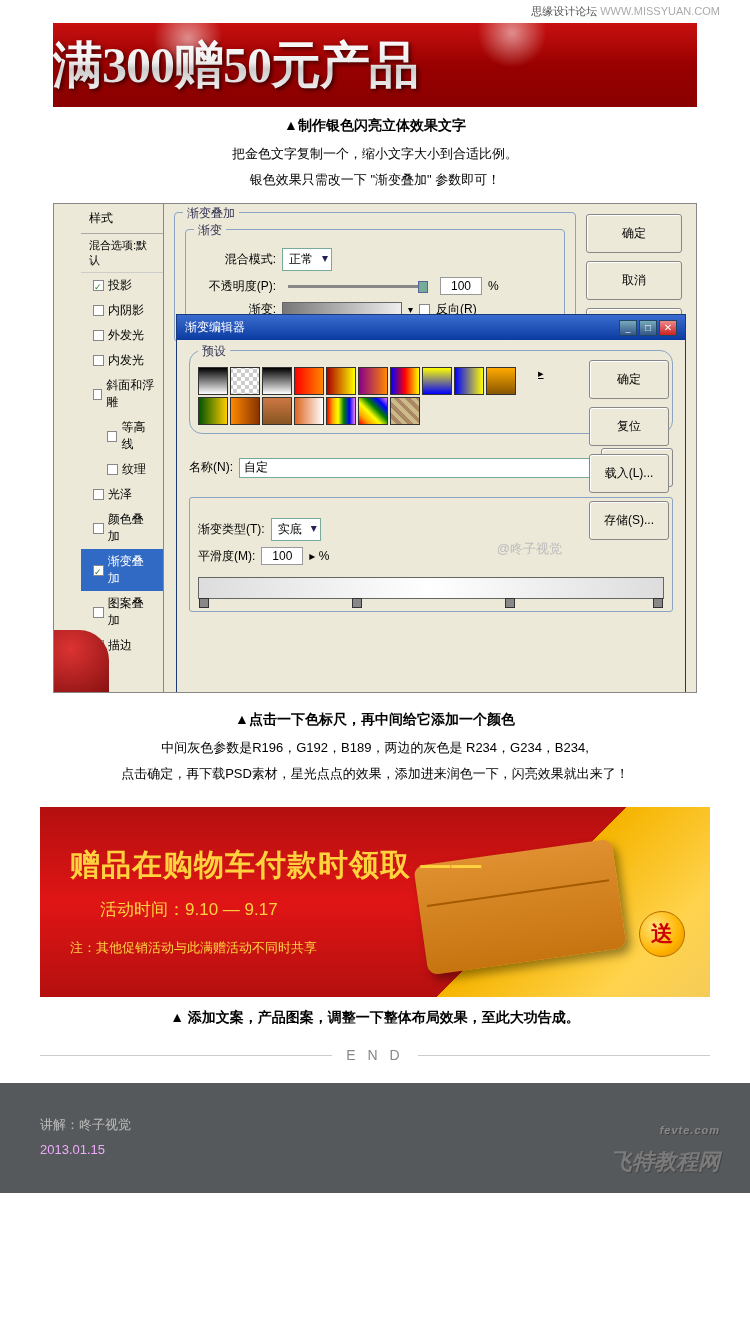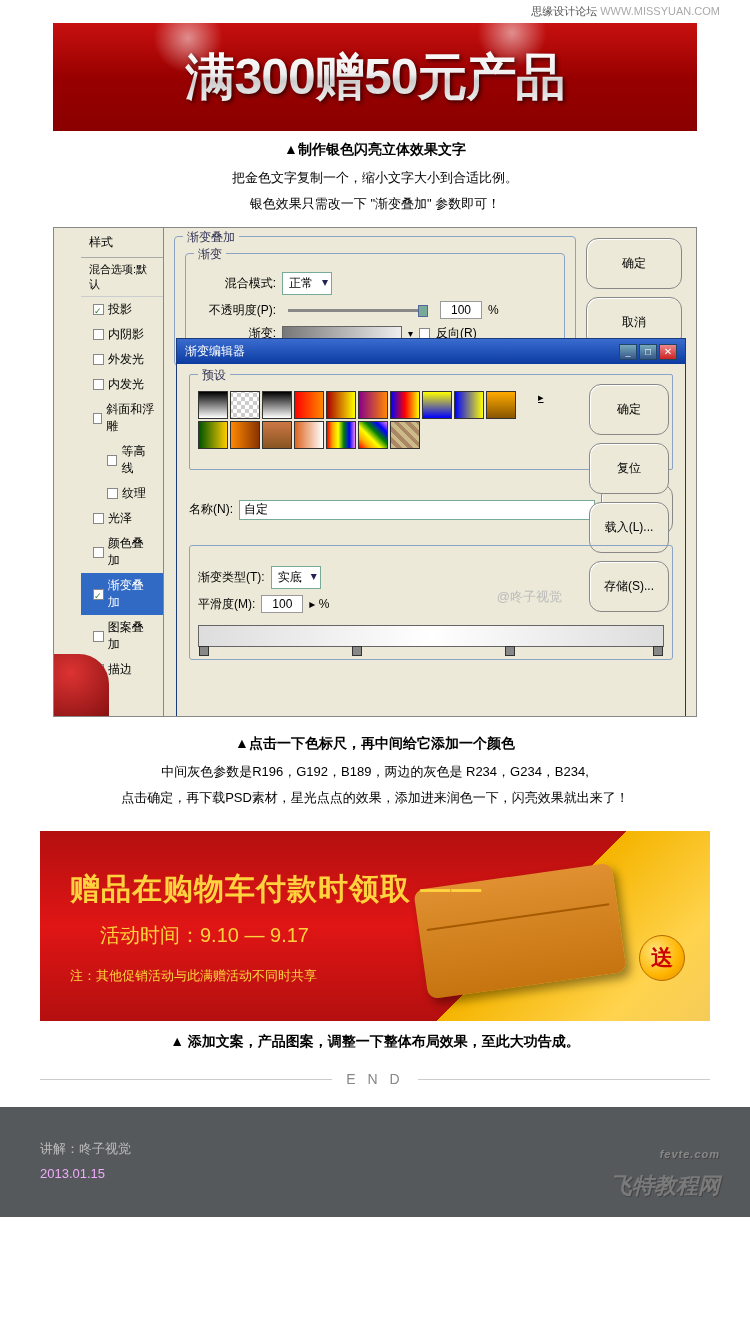--- a/index.html
+++ b/index.html
@@ -1,20 +1,20 @@
 <!DOCTYPE html>
 <html><head>
 <meta charset="utf-8">
 <style>
   * { margin: 0; padding: 0; box-sizing: border-box; }
   body { font-family: "Microsoft YaHei", SimSun, Arial, sans-serif; width: 750px; background: #fff; color: #000; font-size: 13px; }
   .header-brand { text-align: right; padding: 4px 30px 4px 0; font-size: 11px; color: #555; }
   .promo-banner {
-    margin: 0 53px 10px; height: 108px; background: linear-gradient(to bottom,#c81010 0%,#900 50%,#8a0000 100%);
-    display: flex; align-items: center; justify-content: center; position: relative; overflow: hidden;
+    margin: 0 53px 10px; height: 84px; background: linear-gradient(to bottom,#c81010 0%,#900 50%,#8a0000 100%);
+    display: flex; align-items: center; justify-content: flex-start; position: relative; overflow: hidden; font-family: Liberation Serif, serif;
   }
   .promo-banner .sparkle { position:absolute; width:70px; height:70px; background: radial-gradient(circle,#fff8 0%,transparent 70%); }
   .promo-banner .sparkle.s1 { top:-20px; left:100px; }
   .promo-banner .sparkle.s2 { top:-25px; right:150px; }
   .promo-text {
     font-size: 50px; font-weight: 900;
     background: linear-gradient(to bottom,#fff 0%,#eee 45%,#ccc 55%,#fff 100%);
     -webkit-background-clip: text; background-clip: text; color: transparent;
     filter: drop-shadow(2px 2px 2px #0009);
     letter-spacing: -1px;
@@ -46,36 +46,36 @@
   .ps-row { display: flex; align-items: center; gap: 6px; margin: 6px 0; font-size: 12px; }
   .ps-row label { text-align: right; width: 80px; }
   .dropdown { border: 1px solid #7a9; background: #fff; padding: 2px 18px 2px 6px; font-size: 12px; position: relative; }
   .dropdown::after { content:"▾"; position:absolute; right:3px; top:2px; color:#225; }
   .num-input { width: 42px; border: 1px solid #999; background:#fff; padding:1px 3px; font-size:12px; text-align:center; }
   .slider-track { flex:1; height:3px; background:#888; position:relative; margin:0 6px; max-width:140px; }
   .slider-thumb { position:absolute; right:0; top:-4px; width:10px; height:12px; background:#7a9; border:1px solid #569; }
   .grad-preview { width:120px; height:16px; background:linear-gradient(to right,#777,#eee); border:1px solid #666; }
   .ps-btn-col { position:absolute; right: 14px; top: 10px; display:flex; flex-direction:column; gap:8px; width: 96px; }
   .ps-button {
-    background: #ece9d8; border: 1px solid #888; border-radius: 12px; padding: 16px 0; font-size: 12px; text-align:center;
+    background: #ece9d8; border: 1px solid #888; border-radius: 3px; padding: 10px 0; font-size: 12px; text-align:center;
     box-shadow: inset 1px 1px 0 #fff;
   }
   .editor-window {
     position:absolute; left: 122px; top: 110px; width: 510px; height: 380px;
     background:#ece9d8; border:1px solid #1a3a7a;
   }
   .editor-title {
     background: linear-gradient(to bottom,#3a6cd0,#0b3ba0); color:#fff; padding:4px 8px; font-size:12px;
     display:flex; justify-content:space-between; align-items:center;font-family:Liberation Serif, serif;
   }
   .winbtns { display:flex; gap:2px; }
   .winbtn { width:18px; height:16px; background:linear-gradient(to bottom,#7ab 0%,#358 100%); border:1px solid #246; display:flex; align-items:center; justify-content:center; color:#fff; font-size:10px; }
   .winbtn.close { background:linear-gradient(to bottom,#e88,#c22); }
   .editor-body { padding: 10px 12px; position:relative; }
-  .preset-box { border:1px solid #8ba4c4; border-radius:2px; padding: 16px 8px 20px; position:relative;text-decoration:underline; }
+  .preset-box { border:1px solid #8ba4c4; border-radius:13px; padding: 16px 8px 8px; position:relative;text-decoration:underline; }
   .preset-box .lbl { position:absolute; top:-8px; left:8px; background:#ece9d8; padding:0 4px; font-size:12px; color:#335; }
   .swatch-grid { display:flex; flex-wrap:wrap; gap:2px; width: 330px; }
   .swatch { width:30px; height:28px; border:1px solid #333; }
   .editor-btns { position:absolute; right:16px; top:20px; display:flex; flex-direction:column; gap:8px; width:80px; }
   .name-row { display:flex; align-items:center; gap:6px; margin-top:14px; font-size:12px; }
   .name-input { flex:1; border:1px solid #7a9; background:#fff; padding:2px 4px; font-size:12px; }
   .grad-edit { border:1px solid #8ba4c4; border-radius:3px; margin-top:10px; padding:14px 8px 8px; position:relative; }
   .watermark { position:absolute; right:110px; top:42px; color:#bbb; font-size:13px; }
   .grad-bar { height:22px; background:linear-gradient(to right,#ddd,#fff,#ddd); border:1px solid #666; margin:12px 0 4px; position:relative; }
   .grad-stop { position:absolute; bottom:-10px; width:10px; height:10px; background:#888; border:1px solid #333; }
@@ -84,21 +84,21 @@
   .after-ps { margin: 18px 53px 0; }
   .final-banner {
     margin: 22px 40px 12px; height: 190px; position:relative; overflow:hidden;
     background: linear-gradient(to bottom,#b40f0f 0%,#e01515 50%,#b40f0f 100%);
   }
   .final-banner .diag { position:absolute; right:-40px; top:-40px; width:420px; height:420px;
     background: linear-gradient(135deg, transparent 40%, #f5b400 40%, #ffd34d 60%, #e0bb70 100%);
     transform: rotate(0deg); }
   .final-texts { position:absolute; left:30px; top:38px; }
   .ft-line1 { color:#ffd23e; font-size:30px; font-weight:700; letter-spacing:1px; }
-  .ft-line2 { color:#ffd23e; font-size:20px; margin-top:12px; margin-left:30px; }
+  .ft-line2 { color:#ffd23e; font-size:17px; margin-top:12px; margin-left:30px; }
   .ft-note { color:#ffd23e; font-size:13px; margin-top:18px; }
   .wallet {
     position:absolute; right:90px; top:45px; width:200px; height:110px; background:linear-gradient(to bottom,#e09030,#c67410);
     border-radius:10px; transform: rotate(-8deg); box-shadow: 4px 6px 10px #0006;
   }
   .wallet::after { content:""; position:absolute; left:8px; top:40px; right:8px; height:2px; background:#a55a00; }
   .send-badge {
     position:absolute; right:25px; bottom:40px; width:46px; height:46px; border-radius:50%;
     background: radial-gradient(circle at 35% 35%,#ffe680,#ffb400 60%,#e08a00);
     border:1px solid #b56a00; display:flex; align-items:center; justify-content:center;

